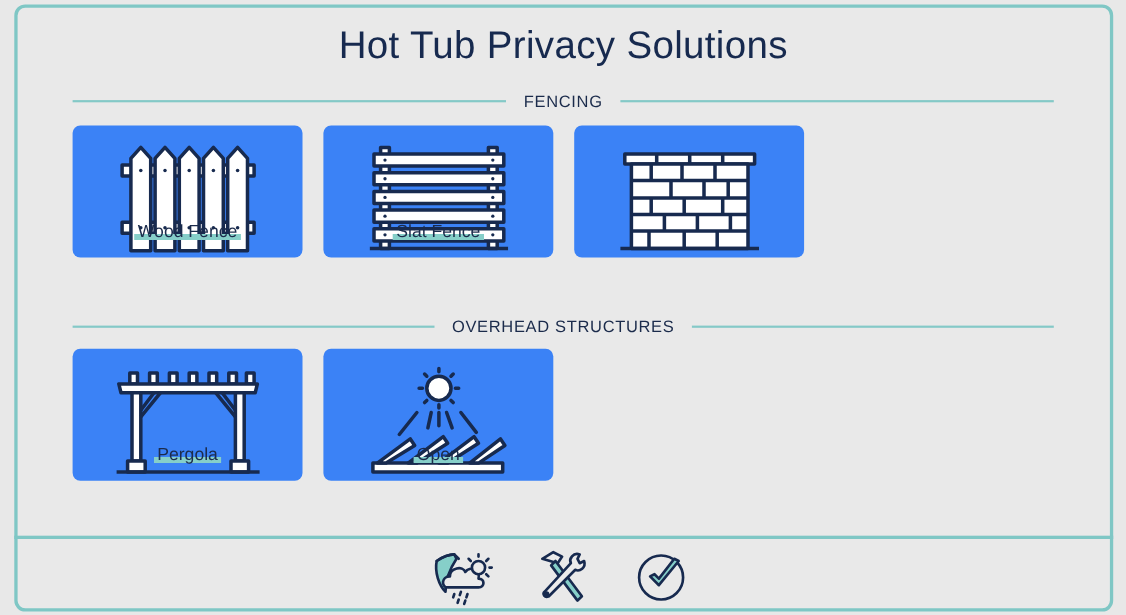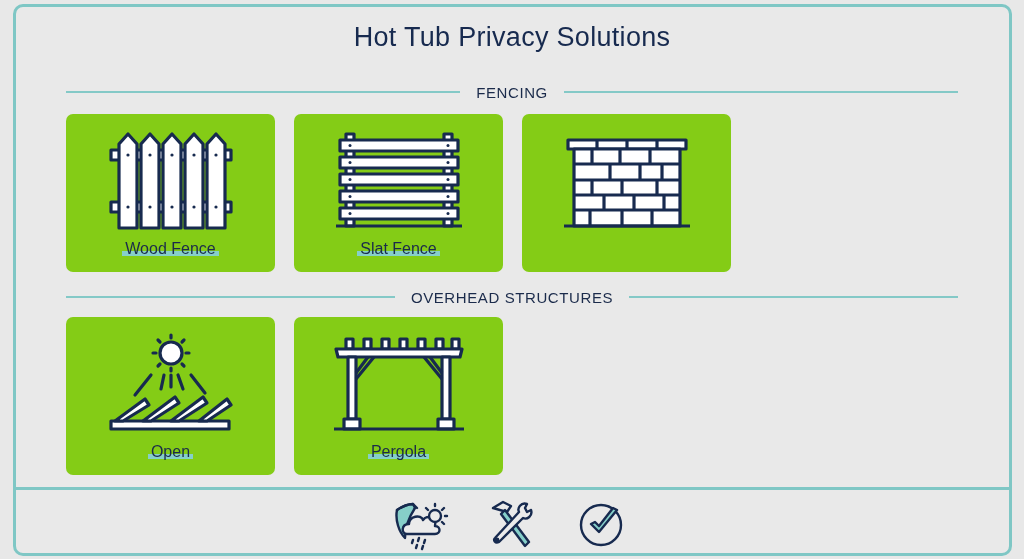--- a/index.html
+++ b/index.html
@@ -5,33 +5,33 @@
   * { box-sizing: border-box; margin: 0; padding: 0; }
   html, body { width: 1024px; height: 559px; background: #e8e8e8; overflow: hidden; }
   body { font-family: "Liberation Sans", "DejaVu Sans", sans-serif; color: #1b2b4b; position: relative; }
 
   .frame {
     position: absolute; left: 13px; top: 4px; width: 999px; height: 552px;
     border: 3px solid #7fc7c5; border-radius: 10px; background: #e9e9e9;
   }
   .title {
     position: absolute; left: 0; right: 0; top: 22px; text-align: center;
-    font-size: 27px; font-weight: normal; color: #172a4f; letter-spacing: 0.3px;
+    font-size: 35px; font-weight: normal; color: #172a4f; letter-spacing: 0.3px;
   }
   .section-header {
     position: absolute; left: 66px; width: 892px; height: 16px;
     display: flex; align-items: center;
   }
   .section-header .line { flex: 1; height: 1.5px; background: #84c9c7; }
   .section-header .label {
     padding: 0 16px; font-size: 15px; letter-spacing: 0.6px; color: #1b2b4b;
   }
   .grid { position: absolute; left: 66px; display: flex; gap: 19px; }
   .card {
-    width: 209px; height: 158px; background: #84cc16; border-radius: 7px;
+    width: 209px; height: 120px; background: #3b82f6; border-radius: 7px;
     position: relative; cursor: pointer;
   }
   .card svg.icon { position: absolute; left: 50%; transform: translateX(-50%); top: 16px; }
   .card .caption {
     position: absolute; bottom: 14px; left: 0; right: 0; text-align: center;
   }
   .card .caption span {
     font-size: 16px; color: #1b2b4b; position: relative; z-index: 1;
     background: linear-gradient(to bottom, transparent 62%, #86cfc9 62%, #86cfc9 96%, transparent 96%);
     padding: 0 3px;
@@ -142,52 +142,52 @@
 
 <div class="section-header" style="top:289px;">
   <div class="line"></div>
   <div class="label">OVERHEAD STRUCTURES</div>
   <div class="line"></div>
 </div>
 
 <div class="grid" style="top:317px;">
 
   <div class="card">
-    <svg class="icon" width="124" height="100" viewBox="0 0 124 100" fill="none" stroke="#172a4f" stroke-width="3.2" stroke-linecap="round" stroke-linejoin="round">
-      <circle cx="62" cy="20" r="11" fill="#fff"></circle>
-      <path d="M62 2 V5 M62 35 V38 M44 20 H47 M77 20 H80 M49 7 L51 9 M73 31 L75 33 M75 7 L73 9 M49 33 L51 31"></path>
-      <path d="M42 42 L26 62 M55 42 L52 56 M62 42 V54 M69 42 L74 56 M82 42 L96 60"></path>
-      <rect x="2" y="88" width="118" height="8" fill="#fff"></rect>
-      <path d="M6 88 L36 66 L40 72 L14 88 Z" fill="#fff"></path>
-      <path d="M34 88 L66 64 L70 70 L42 88 Z" fill="#fff"></path>
-      <path d="M62 88 L94 64 L98 70 L70 88 Z" fill="#fff"></path>
-      <path d="M90 88 L118 66 L122 72 L98 88 Z" fill="#fff"></path>
-    </svg>
-    <div class="caption"><span>Open</span></div>
-  </div>
-
-  <div class="card">
     <svg class="icon" width="134" height="100" viewBox="0 0 134 100" fill="#fff" stroke="#172a4f" stroke-width="3.2" stroke-linejoin="round">
       <rect x="14" y="6" width="7" height="10"></rect>
         <rect x="32" y="6" width="7" height="10"></rect>
         <rect x="50" y="6" width="7" height="10"></rect>
         <rect x="68" y="6" width="7" height="10"></rect>
         <rect x="86" y="6" width="7" height="10"></rect>
         <rect x="104" y="6" width="7" height="10"></rect>
         <rect x="120" y="6" width="7" height="10"></rect>
       <path d="M4 16 H130 L128 24 H6 Z"></path>
       <rect x="16" y="24" width="8" height="62"></rect>
       <rect x="110" y="24" width="8" height="62"></rect>
       <path d="M24 40 L36 24 M24 46 L42 24"></path>
       <path d="M110 40 L98 24 M110 46 L92 24"></path>
       <rect x="12" y="86" width="16" height="10"></rect>
       <rect x="106" y="86" width="16" height="10"></rect>
       <line x1="2" y1="96" x2="132" y2="96"></line>
     </svg>
     <div class="caption"><span>Pergola</span></div>
+  </div>
+
+  <div class="card">
+    <svg class="icon" width="124" height="100" viewBox="0 0 124 100" fill="none" stroke="#172a4f" stroke-width="3.2" stroke-linecap="round" stroke-linejoin="round">
+      <circle cx="62" cy="20" r="11" fill="#fff"></circle>
+      <path d="M62 2 V5 M62 35 V38 M44 20 H47 M77 20 H80 M49 7 L51 9 M73 31 L75 33 M75 7 L73 9 M49 33 L51 31"></path>
+      <path d="M42 42 L26 62 M55 42 L52 56 M62 42 V54 M69 42 L74 56 M82 42 L96 60"></path>
+      <rect x="2" y="88" width="118" height="8" fill="#fff"></rect>
+      <path d="M6 88 L36 66 L40 72 L14 88 Z" fill="#fff"></path>
+      <path d="M34 88 L66 64 L70 70 L42 88 Z" fill="#fff"></path>
+      <path d="M62 88 L94 64 L98 70 L70 88 Z" fill="#fff"></path>
+      <path d="M90 88 L118 66 L122 72 L98 88 Z" fill="#fff"></path>
+    </svg>
+    <div class="caption"><span>Open</span></div>
   </div>
 
 
 </div>
 
 <div class="footer-line"></div>
 
 <div class="footer-icons">
   <svg class="ficon" viewBox="0 0 62 55" fill="none" stroke="#172a4f" stroke-width="2.4" stroke-linecap="round" stroke-linejoin="round">
     <path d="M6 14 C12 10 18 8 22 8 L24 12 C20 18 14 30 14 42 C8 36 4 24 6 14 Z" fill="#86cfc9"></path>

